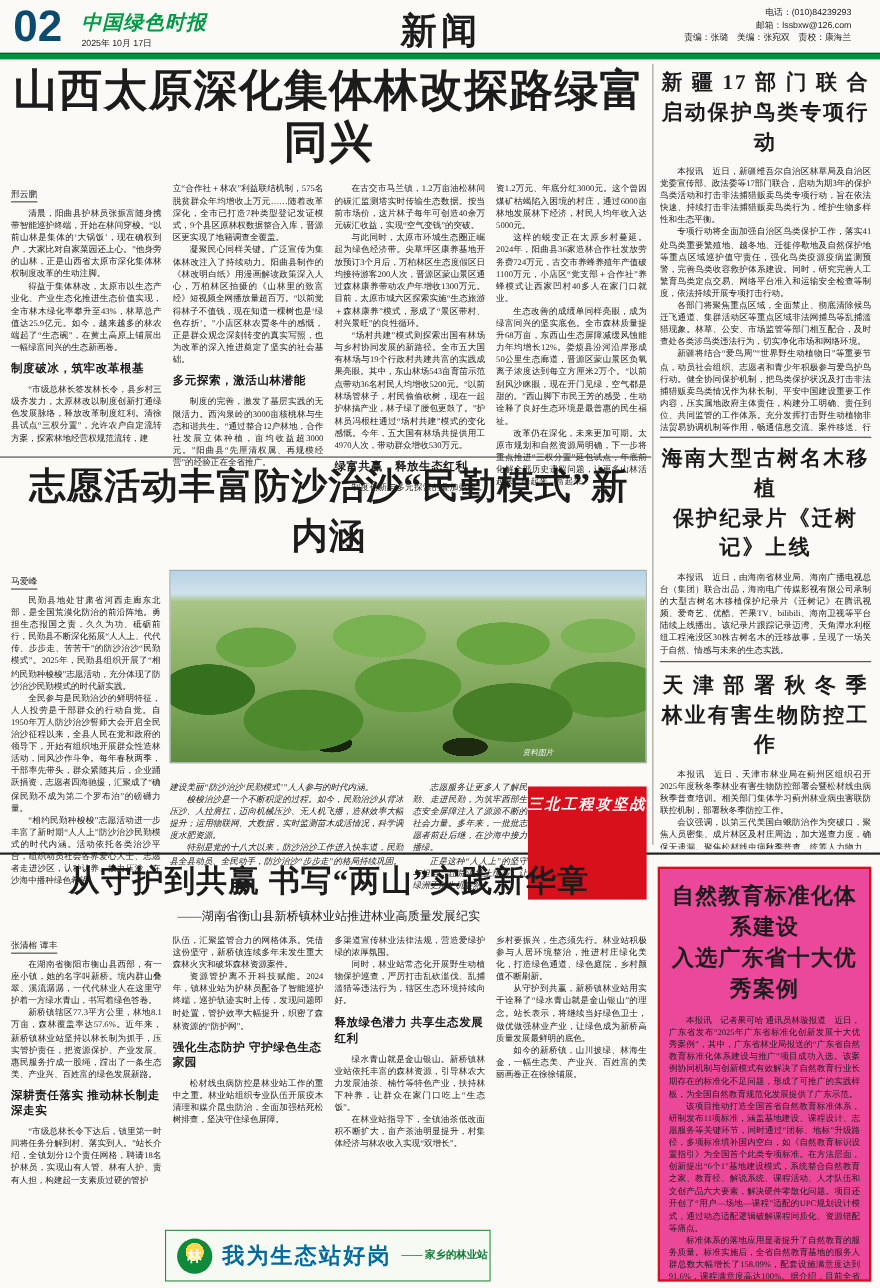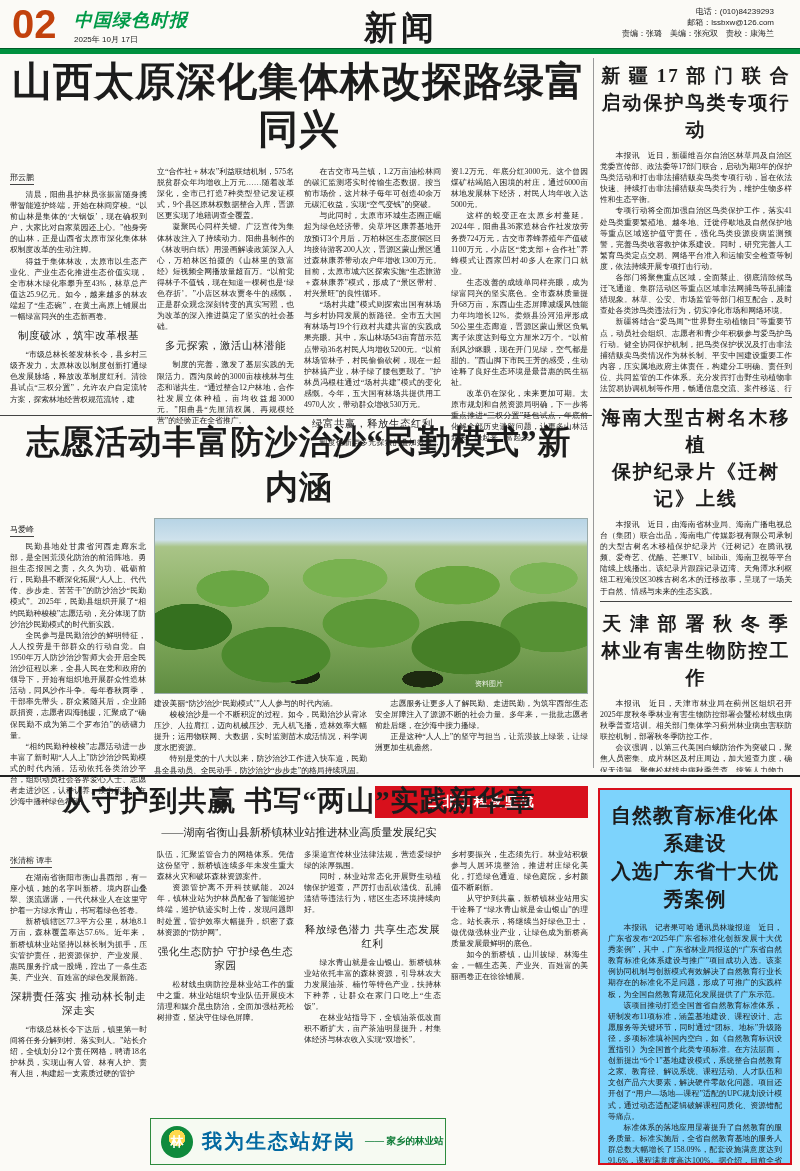--- a/index.html
+++ b/index.html
@@ -1,93 +1,93 @@
 <!DOCTYPE html>
 <html><head>
 <meta charset="utf-8">
 <style>
   html,body{margin:0;padding:0;background:#dddcd6;}
   .page{position:relative;width:800px;height:1171px;margin:0 auto;background:#fbfaf6;
         font-family:"Liberation Serif",serif;color:#1c1c1c;overflow:hidden;}
   
   .hdr{position:absolute;left:12px;top:4px;right:10px;height:44px;}
   .pagenum{position:absolute;left:0;top:0;font-family:"Liberation Sans",sans-serif;
-           font-weight:bold;font-size:40px;line-height:40px;color:#c2410c;}
+           font-weight:bold;font-size:40px;line-height:40px;color:#0c4a6e;}
   .mast{position:absolute;left:62px;top:4px;color:#009a47;}
   .mast-name{font-size:18px;font-weight:bold;font-style:italic;letter-spacing:1px;}
   .mast-date{font-size:8px;color:#222;margin-top:2px;font-family:"Liberation Sans",sans-serif;}
   .section-title{position:absolute;left:50%;transform:translateX(-50%);top:2px;
                  font-size:33px;font-weight:900;letter-spacing:4px;}
   .contact{position:absolute;right:16px;top:2px;text-align:right;font-size:8px;line-height:11px;
            font-family:"Liberation Sans",sans-serif;color:#222;}
   .rule-green{position:absolute;left:0;top:48px;width:800px;height:6px;
               background:#00913f;border-top:1.5px solid #005c28;box-sizing:border-box;}
   
   .bp{font-size:7.8px;line-height:11.1px;margin:0;text-indent:2em;text-align:justify;}
   .bp.cont{text-indent:0;}
-  .subhead{font-family:"Liberation Sans",sans-serif;font-weight:normal;font-size:10.5px;
-           text-align:center;margin:7px 0 6px;letter-spacing:.5px;}
+  .subhead{font-family:"Liberation Sans",sans-serif;font-weight:bold;font-size:10.5px;
+           text-align:left;margin:7px 0 6px;letter-spacing:.5px;}
   .byline{font-size:8px;font-family:"Liberation Sans",sans-serif;border-bottom:1px solid #444;
           display:inline-block;margin:0 0 4px;padding-bottom:1px;}
   .col{flex:1;overflow:hidden;}
   
   .art-ty{position:absolute;left:10px;top:56px;width:578px;height:356px;}
   .h-ty{font-size:40px;font-weight:900;text-align:center;margin:2px 0 12px;letter-spacing:1px;line-height:48px;}
   .cols4{display:flex;gap:10px;overflow:hidden;}
   .art-ty .cols4{height:282px;}
   
   .vdiv{position:absolute;left:593px;top:58px;width:1px;height:710px;background:#999;}
   .hr{position:absolute;background:#444;}
   
   .rc-art{position:absolute;left:600px;width:192px;overflow:hidden;}
   .h-rc{font-size:19px;font-weight:900;text-align:center;line-height:27px;letter-spacing:2px;margin:0 0 7px;}
   
   .art-mq{position:absolute;left:10px;top:420px;width:578px;height:350px;}
   .h-mq{font-size:33px;font-weight:900;text-align:center;margin:0 0 8px;letter-spacing:1px;}
   .mq-body{display:flex;gap:8px;height:300px;}
   .mq-left{width:136px;overflow:hidden;}
-  .mq-right{flex:1;display:flex;flex-direction:column;}
+  .mq-right{flex:1;display:flex;flex-direction:column;font-style:italic;}
   .photo{height:174px;position:relative;border:1px solid #9aa;overflow:hidden;
     background:
       radial-gradient(70px 38px at 8% 62%,#35701f 0 60%,transparent 61%),
       radial-gradient(90px 46px at 28% 78%,#4d8a2e 0 60%,transparent 61%),
       radial-gradient(80px 40px at 50% 60%,#5d9a38 0 60%,transparent 61%),
       radial-gradient(90px 44px at 72% 74%,#467f27 0 60%,transparent 61%),
       radial-gradient(86px 42px at 92% 62%,#569134 0 60%,transparent 61%),
       radial-gradient(60px 30px at 18% 40%,#6aa744 0 60%,transparent 61%),
       radial-gradient(70px 32px at 44% 34%,#79b250 0 60%,transparent 61%),
       radial-gradient(70px 32px at 70% 38%,#6aa63f 0 60%,transparent 61%),
       radial-gradient(56px 26px at 90% 34%,#7cb455 0 60%,transparent 61%),
       radial-gradient(30px 14px at 34% 90%,#17230d 0 60%,transparent 61%),
       radial-gradient(34px 14px at 62% 92%,#1d2a10 0 60%,transparent 61%),
       linear-gradient(180deg,#b7d4e5 0%,#cfe2ec 12%,#a9c487 16%,#8fb36a 45%,#76a053 75%,#5f8c41 100%);}
   .photo-cap{position:absolute;right:84px;bottom:4px;color:#fff;font-size:7px;opacity:.9;}
-  .mq-cols{display:flex;gap:8px;margin-top:4px;flex:1;overflow:hidden;}
-  .mq-col-last{display:flex;flex-direction:column;}
+  .mq-cols{display:flex;gap:8px;margin-top:16px;flex:1;overflow:hidden;}
+  .mq-col-last{display:flex;flex-direction:row;}
   .mq-col-last .txt{flex:1;overflow:hidden;}
   .sanbei{background:#d8101c;color:#fff;font-weight:900;font-size:13.5px;text-align:center;
           padding:7px 0;margin-top:5px;font-family:"Liberation Sans",sans-serif;letter-spacing:2px;}
   
   .art-hs{position:absolute;left:10px;top:782px;width:578px;height:383px;}
   .h-hs{font-size:28px;font-weight:900;text-align:center;margin:0 0 5px;letter-spacing:1px;}
   .hs-sub{text-align:center;font-size:11px;margin:0 0 9px;}
   .art-hs .cols4{height:318px;}
   .banner{position:absolute;left:140px;top:336px;width:296px;height:47px;background:#f6faf2;
           border:1.5px solid #2e8b3e;display:flex;align-items:center;gap:9px;padding:0 10px;
           box-sizing:border-box;z-index:3;}
   .banner-logo{width:32px;height:32px;border-radius:50%;flex:0 0 32px;
         background:radial-gradient(circle at 50% 38%,#ffd94d 0 32%,#0f8a3c 33% 100%);
         display:flex;align-items:center;justify-content:center;color:#fff;font-size:13px;font-weight:bold;
         font-family:"Liberation Sans",sans-serif;}
   .banner-main{color:#0369a1;font-weight:900;font-size:20px;letter-spacing:2px;
                font-family:"Liberation Sans",sans-serif;white-space:nowrap;}
   .banner-side{color:#0c7a35;font-size:9.5px;font-weight:bold;white-space:nowrap;}
   
   .art-gd{position:absolute;left:598px;top:788px;width:194px;height:377px;border:2.5px solid #d8101c;
-          background:#7dd3fc;box-sizing:border-box;padding:9px 8px;overflow:hidden;}
+          background:#ec4899;box-sizing:border-box;padding:9px 8px;overflow:hidden;}
   .h-gd{font-size:20px;font-weight:900;text-align:center;line-height:28px;margin:2px 0 9px;letter-spacing:1px;}
 </style>
 </head>
 <body>
 
 <div class="page">
 
   <div class="hdr">
     <div class="pagenum">02</div>
     <div class="mast">

